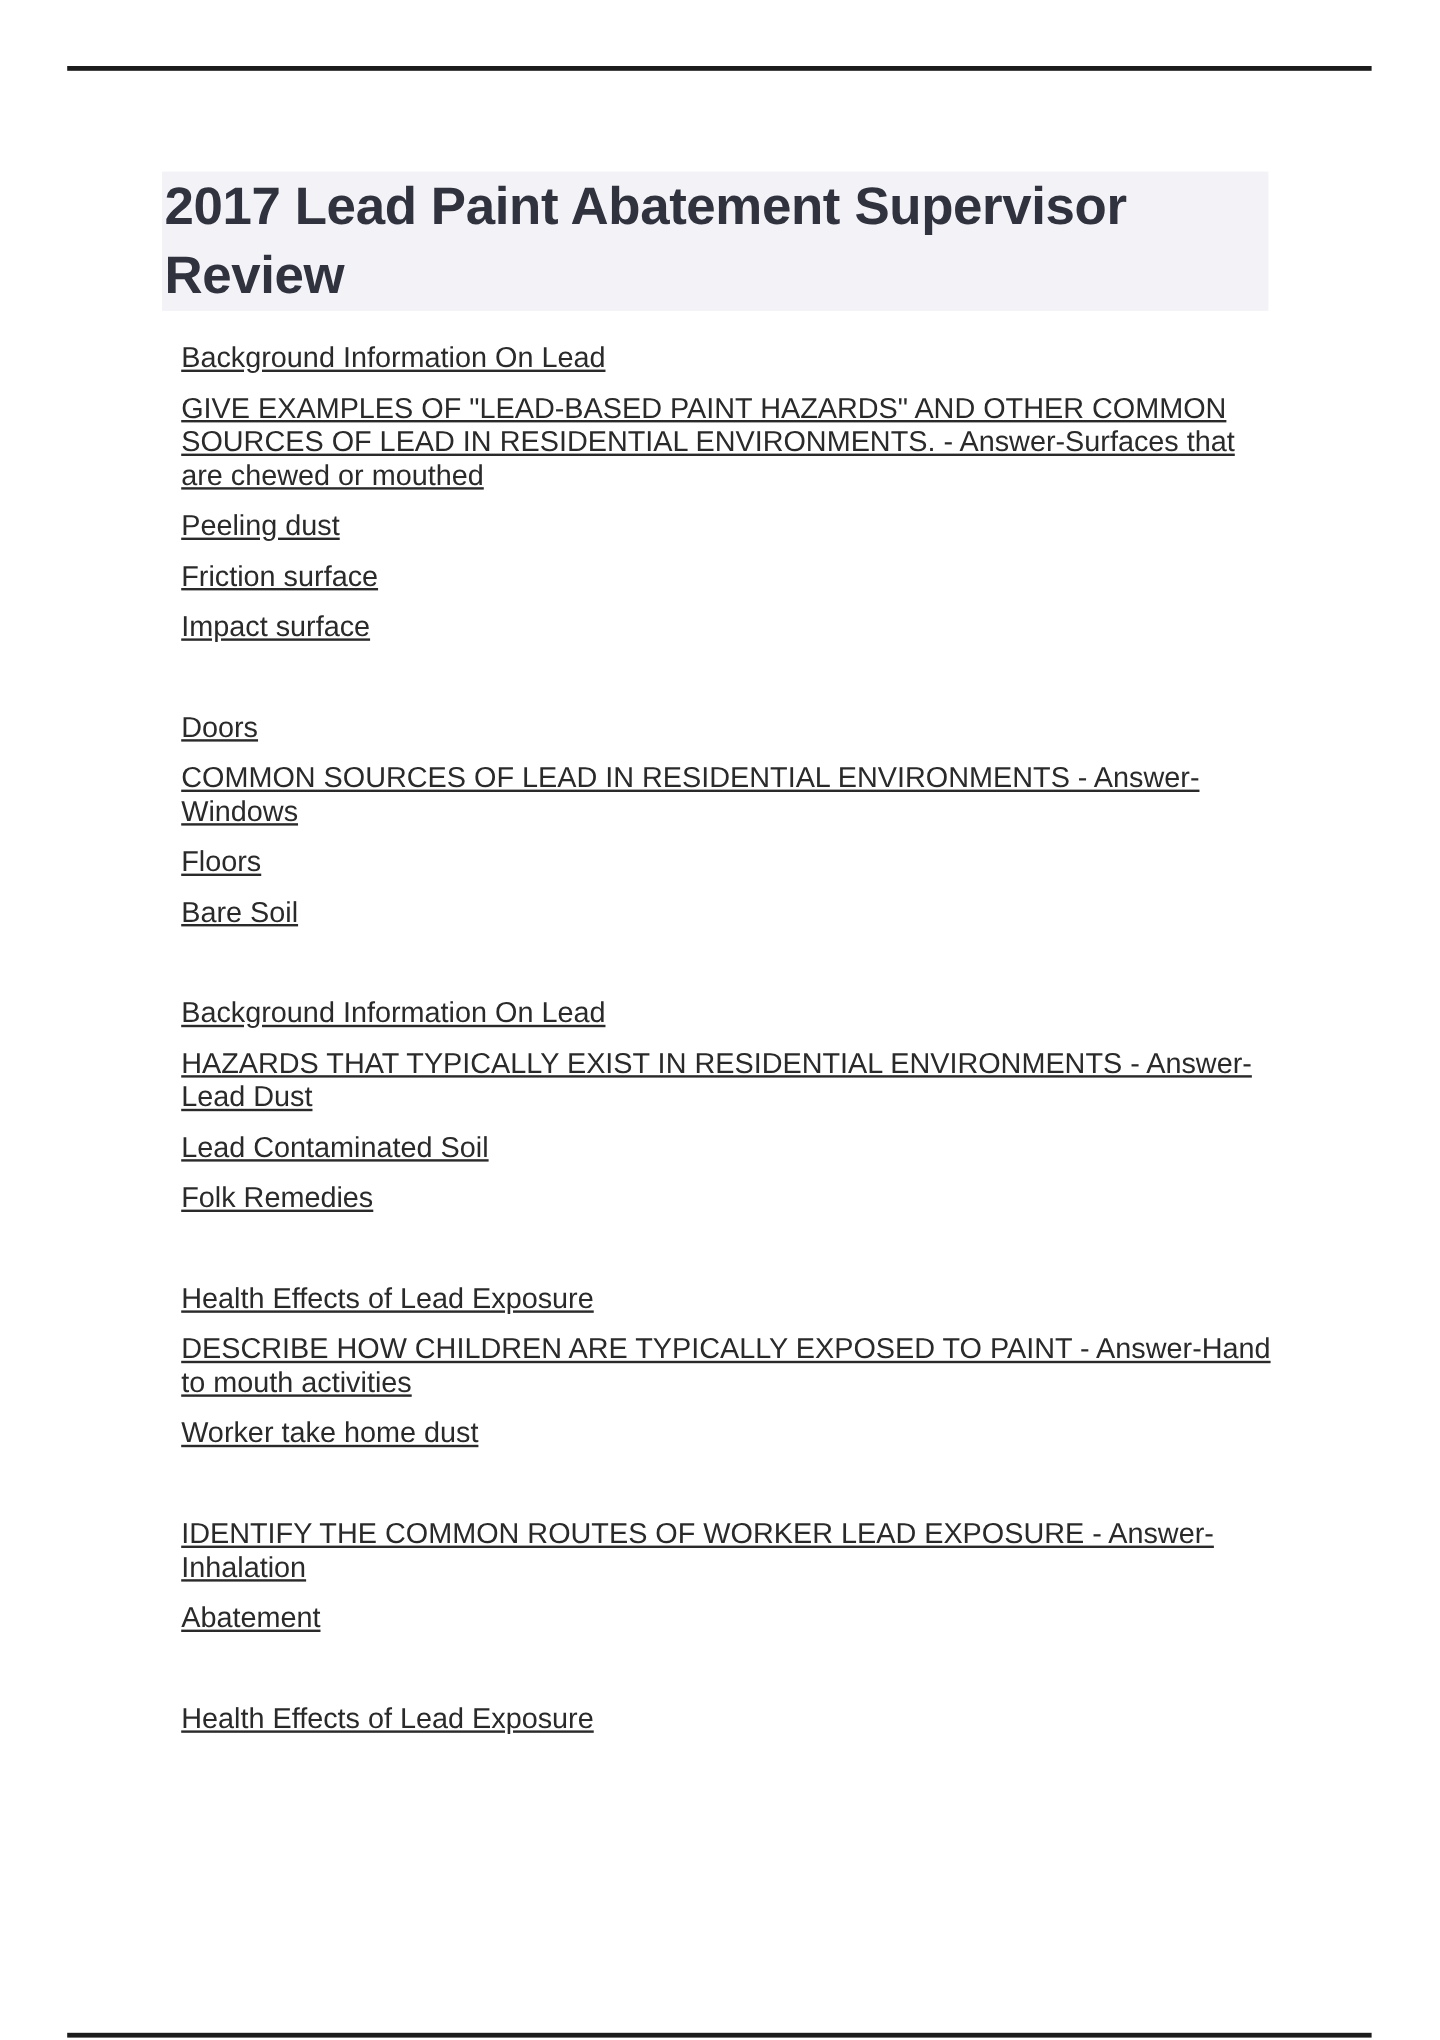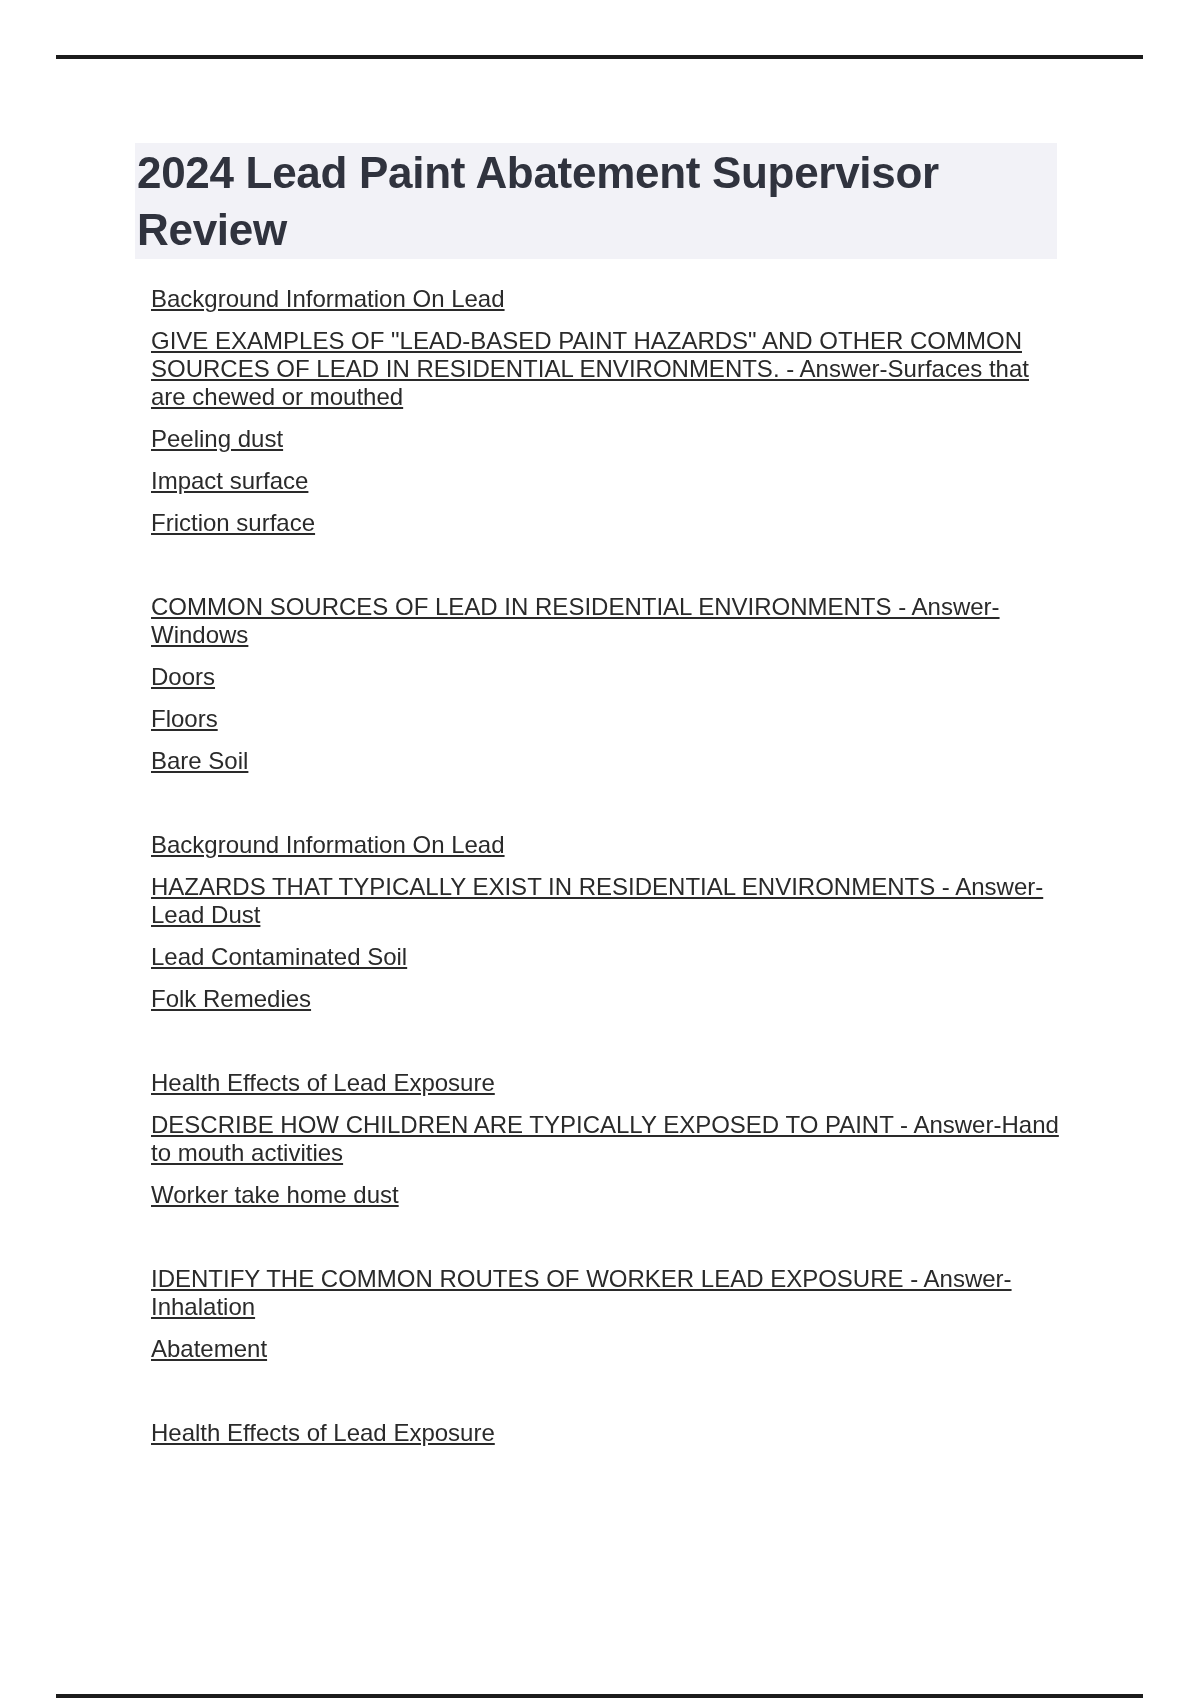--- a/index.html
+++ b/index.html
@@ -51,30 +51,30 @@
     letter-spacing: 0;
     text-decoration: underline;
   }
 </style>
 </head>
 <body>
 
 <div class="page">
   <div class="rule rule-top"></div>
   <div class="content">
-    <h1 class="title">2024 Lead Paint Abatement Supervisor Review</h1>
+    <h1 class="title">2017 Lead Paint Abatement Supervisor Review</h1>
     <div class="paragraphs">
         <p>Background Information On Lead</p>
         <p>GIVE EXAMPLES OF "LEAD-BASED PAINT HAZARDS" AND OTHER COMMON SOURCES OF LEAD IN RESIDENTIAL ENVIRONMENTS. - Answer-Surfaces that are chewed or mouthed</p>
         <p>Peeling dust</p>
+        <p>Friction surface</p>
         <p>Impact surface</p>
-        <p>Friction surface</p>
         <p></p>
+        <p>Doors</p>
         <p>COMMON SOURCES OF LEAD IN RESIDENTIAL ENVIRONMENTS - Answer-Windows</p>
-        <p>Doors</p>
         <p>Floors</p>
         <p>Bare Soil</p>
         <p></p>
         <p>Background Information On Lead</p>
         <p>HAZARDS THAT TYPICALLY EXIST IN RESIDENTIAL ENVIRONMENTS - Answer-Lead Dust</p>
         <p>Lead Contaminated Soil</p>
         <p>Folk Remedies</p>
         <p></p>
         <p>Health Effects of Lead Exposure</p>
         <p>DESCRIBE HOW CHILDREN ARE TYPICALLY EXPOSED TO PAINT - Answer-Hand to mouth activities</p>

